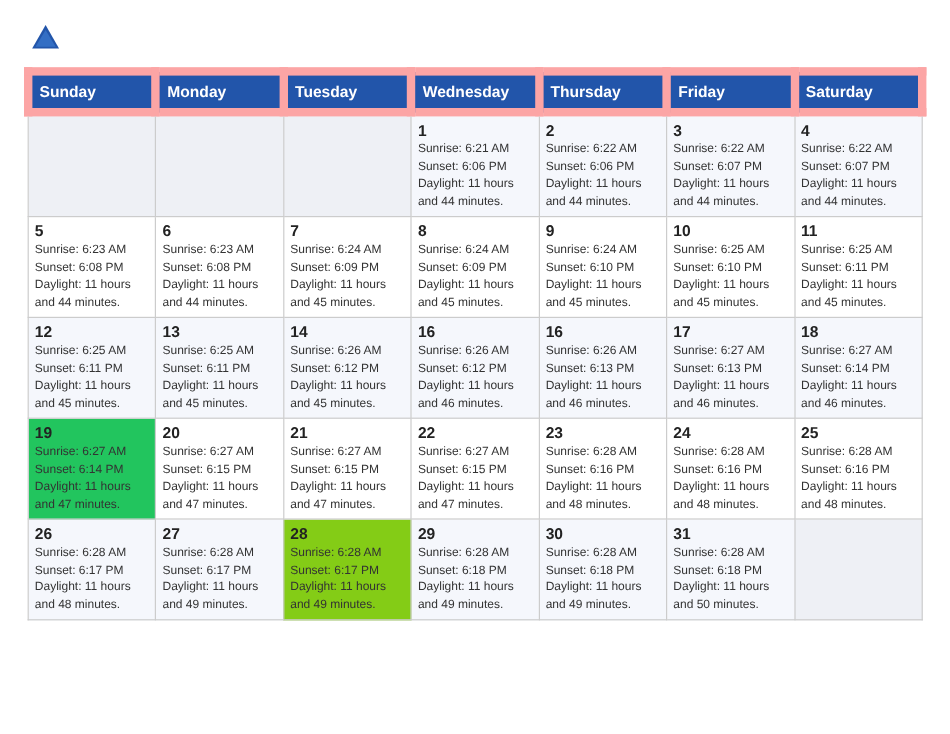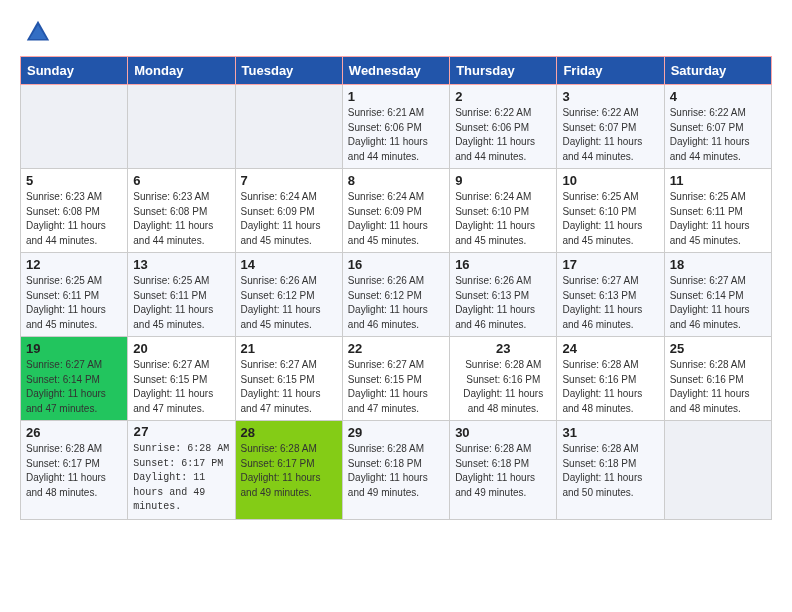--- a/index.html
+++ b/index.html
@@ -58,21 +58,21 @@
       margin: 0 10px;
       width: calc(100% - 20px);
     }
     .calendar th {
       background: #2255aa;
       color: #fff;
       font-size: 13px;
       font-weight: bold;
       padding: 6px 6px;
       text-align: left;
-      border: 1px solid #fca5a5;
+      border: 7px solid #fca5a5;
     }
     .calendar td {
       border: 1px solid #ccc;
       vertical-align: top;
       padding: 4px 5px;
       width: 14.28%;
       min-height: 80px;
       background: #fff;
       font-size: 10.5px;
       color: #333;
@@ -230,39 +230,39 @@
             <div class="day-info">Sunrise: 6:27 AM<br>Sunset: 6:15 PM<br>Daylight: 11 hours and 47 minutes.</div>
           </td>
           <td style="background: rgb(255, 255, 255);">
             <span class="day-num">21</span>
             <div class="day-info">Sunrise: 6:27 AM<br>Sunset: 6:15 PM<br>Daylight: 11 hours and 47 minutes.</div>
           </td>
           <td style="background: rgb(255, 255, 255);">
             <span class="day-num">22</span>
             <div class="day-info">Sunrise: 6:27 AM<br>Sunset: 6:15 PM<br>Daylight: 11 hours and 47 minutes.</div>
           </td>
-          <td style="background: rgb(255, 255, 255); text-align: center;">
+          <td style="background: rgb(255, 255, 255);">
             <span class="day-num">23</span>
             <div class="day-info">Sunrise: 6:28 AM<br>Sunset: 6:16 PM<br>Daylight: 11 hours and 48 minutes.</div>
           </td>
           <td style="background: rgb(255, 255, 255);">
             <span class="day-num">24</span>
             <div class="day-info">Sunrise: 6:28 AM<br>Sunset: 6:16 PM<br>Daylight: 11 hours and 48 minutes.</div>
           </td>
           <td style="background: rgb(255, 255, 255);">
             <span class="day-num">25</span>
             <div class="day-info">Sunrise: 6:28 AM<br>Sunset: 6:16 PM<br>Daylight: 11 hours and 48 minutes.</div>
           </td>
         </tr>
         <tr>
           <td style="background: rgb(245, 247, 252);">
             <span class="day-num">26</span>
             <div class="day-info">Sunrise: 6:28 AM<br>Sunset: 6:17 PM<br>Daylight: 11 hours and 48 minutes.</div>
           </td>
-          <td style="background: rgb(245, 247, 252); font-family: Liberation Mono, monospace;">
+          <td style="background: rgb(245, 247, 252);">
             <span class="day-num">27</span>
             <div class="day-info">Sunrise: 6:28 AM<br>Sunset: 6:17 PM<br>Daylight: 11 hours and 49 minutes.</div>
           </td>
           <td style="background: #84cc16;">
             <span class="day-num">28</span>
             <div class="day-info">Sunrise: 6:28 AM<br>Sunset: 6:17 PM<br>Daylight: 11 hours and 49 minutes.</div>
           </td>
           <td style="background: rgb(245, 247, 252);">
             <span class="day-num">29</span>
             <div class="day-info">Sunrise: 6:28 AM<br>Sunset: 6:18 PM<br>Daylight: 11 hours and 49 minutes.</div>

